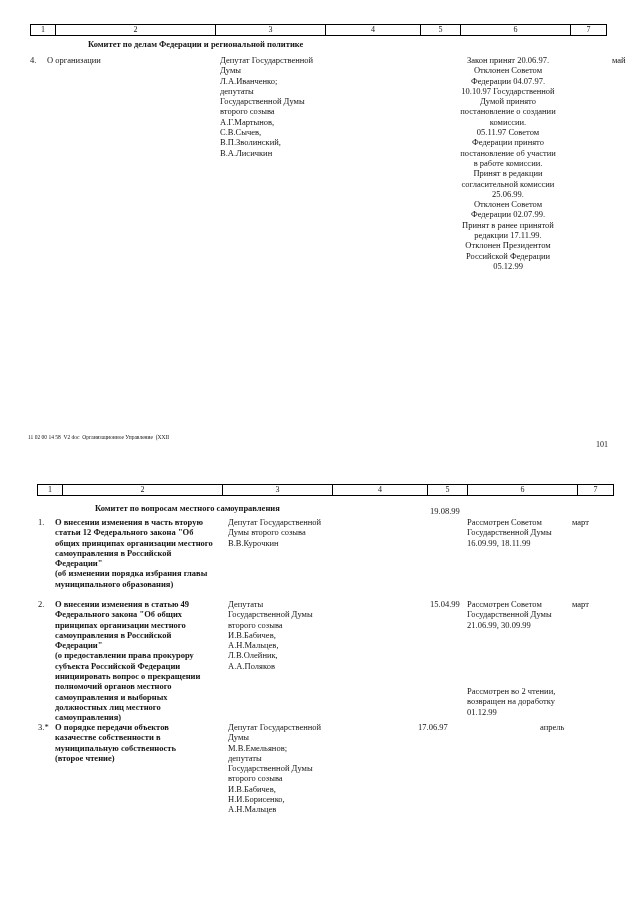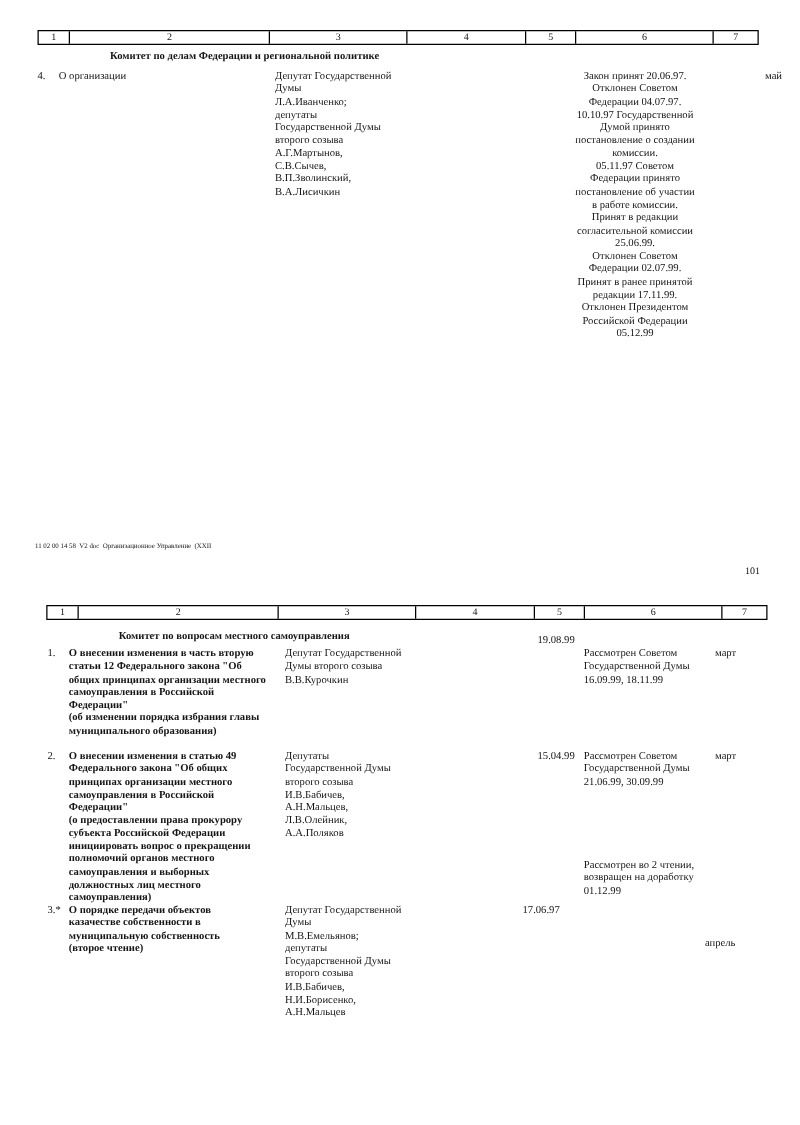--- a/index.html
+++ b/index.html
@@ -28,21 +28,21 @@
   .strip .ch:last-child { border-right:none; }
   .c1{width:25px}.c2{width:160px}.c3{width:110px}.c4{width:95px}.c5{width:40px}.c6{width:110px}.c7{width:35px}
   .txt {
     position:absolute;
     font-size:8.5px;
     line-height:10.3px;
     white-space:pre-line;
   }
   .bold { font-weight:bold; }
   .footerline { font-size:5.5px; line-height:1; white-space:pre; }
-  .pagenum { font-size:8px;margin-top:12px; }
+  .pagenum { font-size:8px; }
 </style>
 </head>
 <body>
 
 <div>
 
   <div class="strip" style="left:30px; top:24px;">
     <div class="ch c1">1</div>
     <div class="ch c2">2</div>
     <div class="ch c3">3</div>
@@ -168,16 +168,16 @@
 депутаты
 Государственной Думы
 второго созыва
 И.В.Бабичев,
 Н.И.Борисенко,
 А.Н.Мальцев</div>
     <div class="txt" style="left:418px; top:722px;">17.06.97</div>
     <div class="txt" style="left:467px; top:686px; width:112px;">Рассмотрен во 2 чтении,
 возвращен на доработку
 01.12.99</div>
-    <div class="txt" style="left:564px; top:722px;margin-top:27px;">апрель</div>
+    <div class="txt" style="left:540px; top:722px;">апрель</div>
   </div>
 
 </div>
 
 </body></html>

